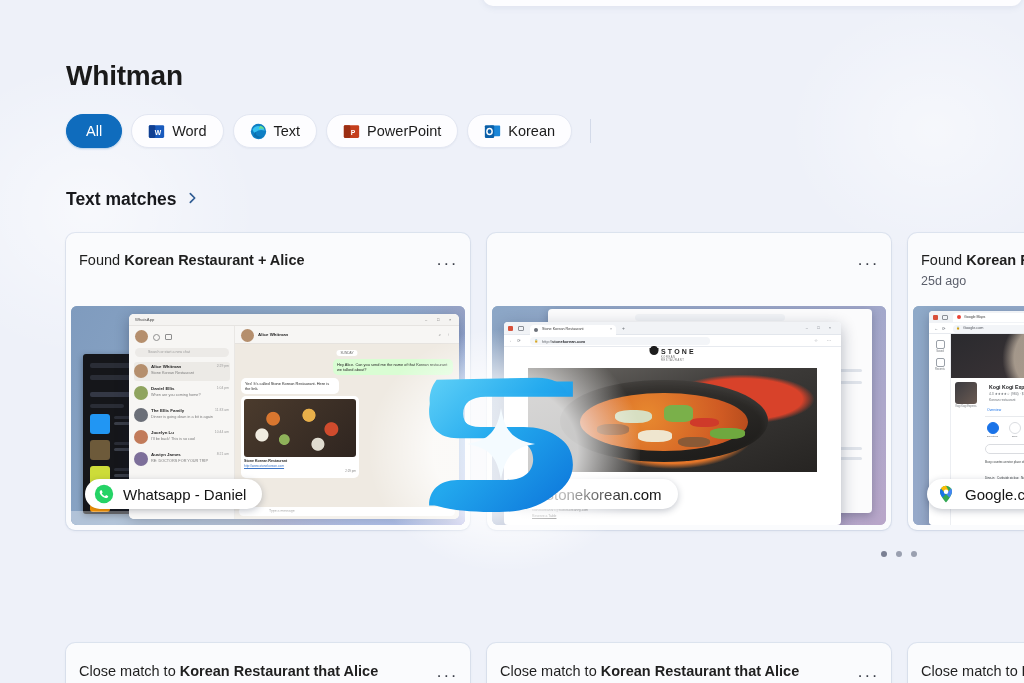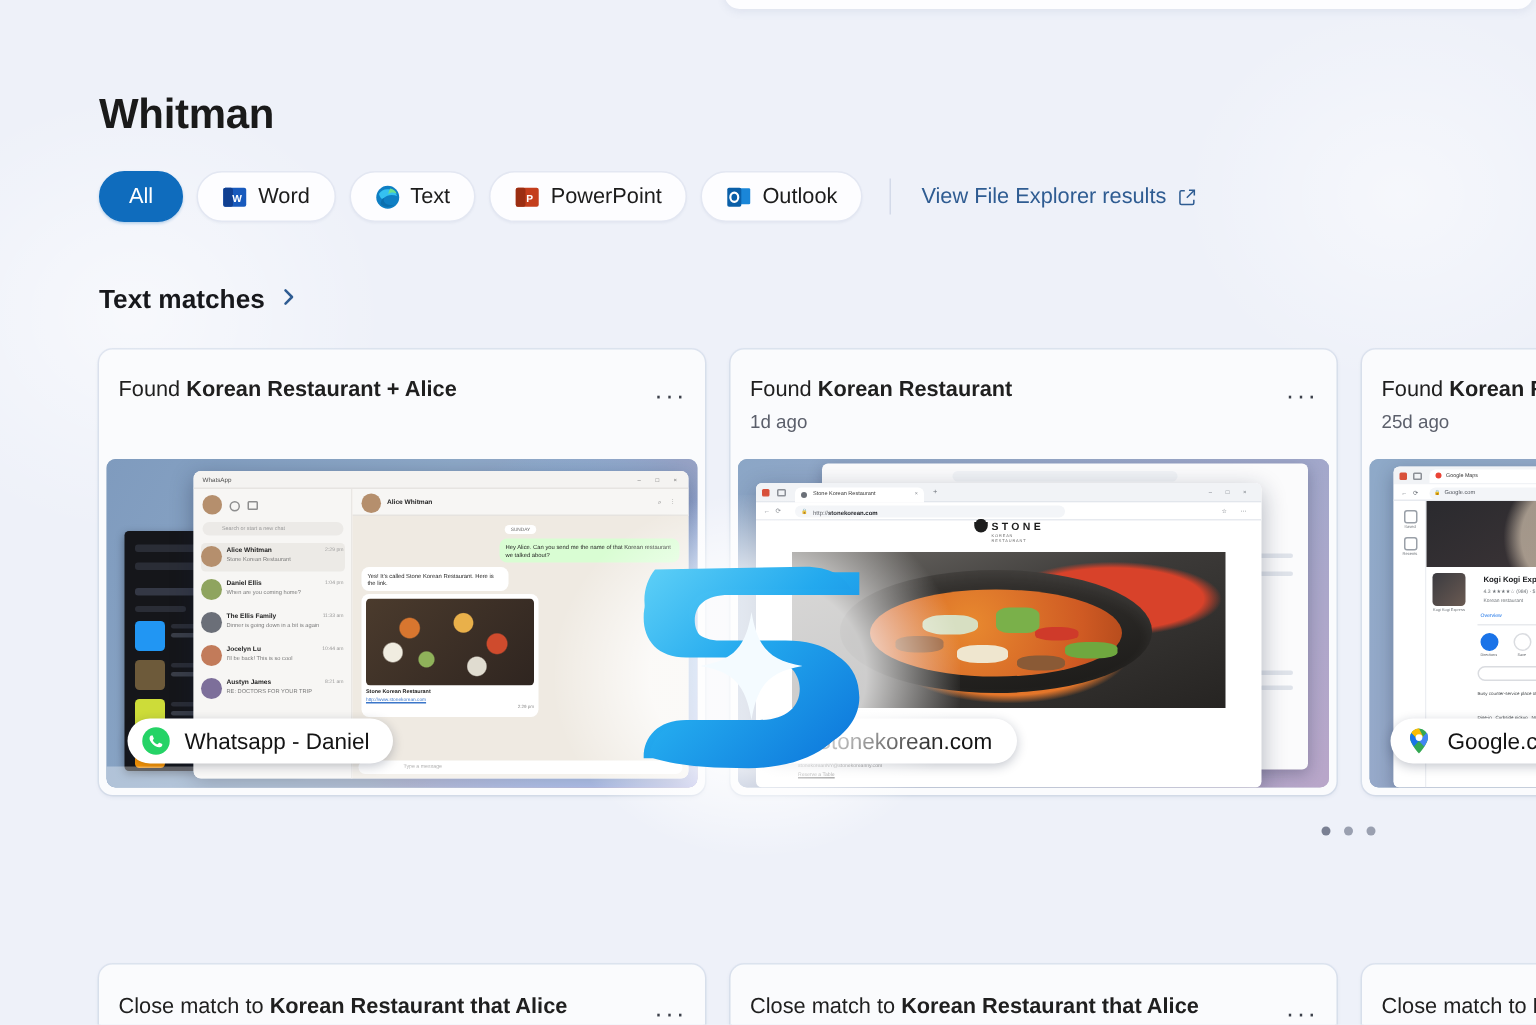--- a/index.html
+++ b/index.html
@@ -323,35 +323,25 @@
     </div>
 
     <div class="pill">
       <span class="ic">
         <svg viewBox="0 0 20 20" width="17" height="17">
             <rect x="7" y="3" width="12" height="12.5" rx="1" fill="#1A86D8"></rect>
             <rect x="1" y="2.5" width="11" height="15" rx="1.4" fill="#0A5FA8"></rect>
             <ellipse cx="6.5" cy="10" rx="3.1" ry="3.6" fill="none" stroke="#fff" stroke-width="1.7"></ellipse>
           </svg>
       </span>
-      <span>Outlook</span>
+      <span>Korean</span>
     </div>
 
     <div class="divider-v"></div>
 
-    <div class="fe-link">
-      <span>View File Explorer results</span>
-      <span>
-        <svg width="13" height="13" viewBox="0 0 16 16" fill="none" stroke="#2f5c92" stroke-width="1.25">
-          <path d="M6 2.6H3.2A1.2 1.2 0 0 0 2 3.8v9A1.2 1.2 0 0 0 3.2 14h9a1.2 1.2 0 0 0 1.2-1.2V10"></path>
-          <path d="M9.4 2.2h4.4v4.4"></path>
-            <path d="M13.6 2.4 7.6 8.4"></path>
-        </svg>
-      </span>
-    </div>
   </div>
 
   <div class="section-head" id="txt-head">
     <span>Text matches</span>
     <span class="chev">
       <svg width="11" height="14" viewBox="0 0 12 16" fill="none" stroke="#2f5c92" stroke-width="1.9" stroke-linecap="round" stroke-linejoin="round">
           <path d="M3.5 3 8.5 8l-5 5"></path>
         </svg>
     </span>
   </div>
@@ -458,24 +448,20 @@
                 <circle cx="12" cy="12" r="11" fill="#25D366"></circle>
                 <path d="M16.5 14.2c-.25-.13-1.48-.73-1.71-.81-.23-.08-.4-.13-.56.13-.17.25-.64.8-.79.97-.14.16-.29.18-.54.06-.25-.13-1.06-.39-2.01-1.24-.74-.66-1.24-1.48-1.39-1.73-.14-.25-.01-.39.11-.51.11-.11.25-.29.37-.44.13-.15.17-.25.25-.42.08-.17.04-.31-.02-.44-.06-.13-.56-1.35-.77-1.85-.2-.48-.41-.42-.56-.42h-.48c-.17 0-.44.06-.67.31-.23.25-.88.86-.88 2.1s.9 2.43 1.03 2.6c.13.17 1.77 2.7 4.29 3.79.6.26 1.07.41 1.43.53.6.19 1.15.16 1.58.1.48-.07 1.48-.6 1.69-1.19.21-.58.21-1.08.15-1.19-.06-.11-.23-.17-.48-.29Z" fill="#fff"></path>
               </svg>
           </span>
           <span>Whatsapp - Daniel</span>
         </div>
       </div>
     </div>
 
     <div class="card">
-      <div class="card-head">
-        <div class="card-title"><span>Found </span><b>Korean Restaurant</b></div>
-        <div class="card-time">1d ago</div>
-      </div>
       <div class="card-more">···</div>
 
       <div class="thumb">
         <div class="tb2-bg"></div>
         <div class="tb2-back">
           <div style="position:absolute;left:50%;transform:translateX(-50%);top:5px;width:150px;height:7px;background:#f1f3f6;border-radius:4px;"></div>
           <div class="tb2-side">
             <div class="ln" style="top:40px;width:34px;"></div>
             <div class="ln" style="top:52px;width:26px;"></div>
             <div class="ln" style="top:118px;width:32px;"></div>

